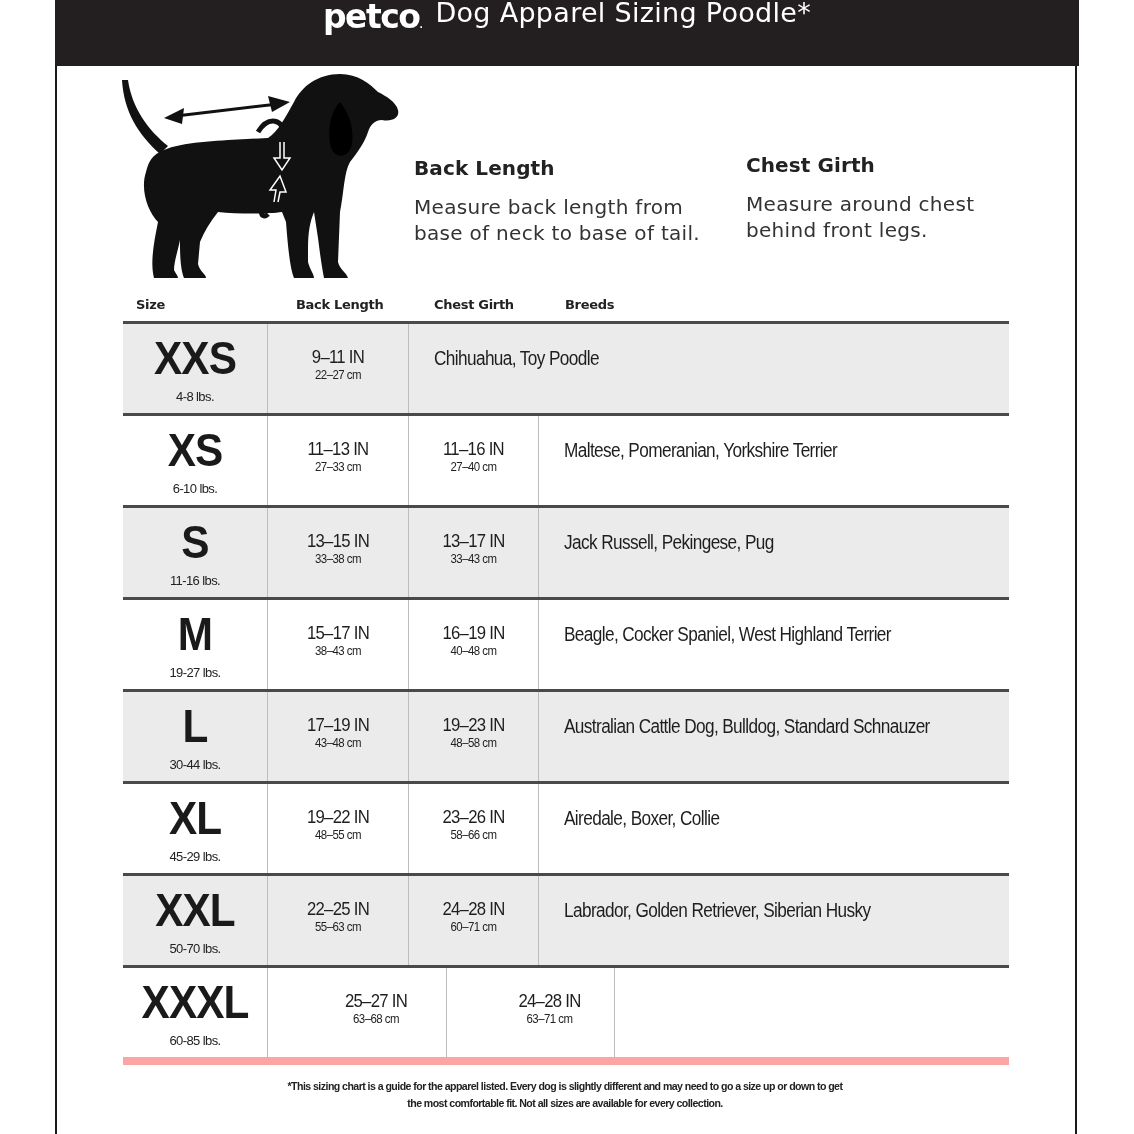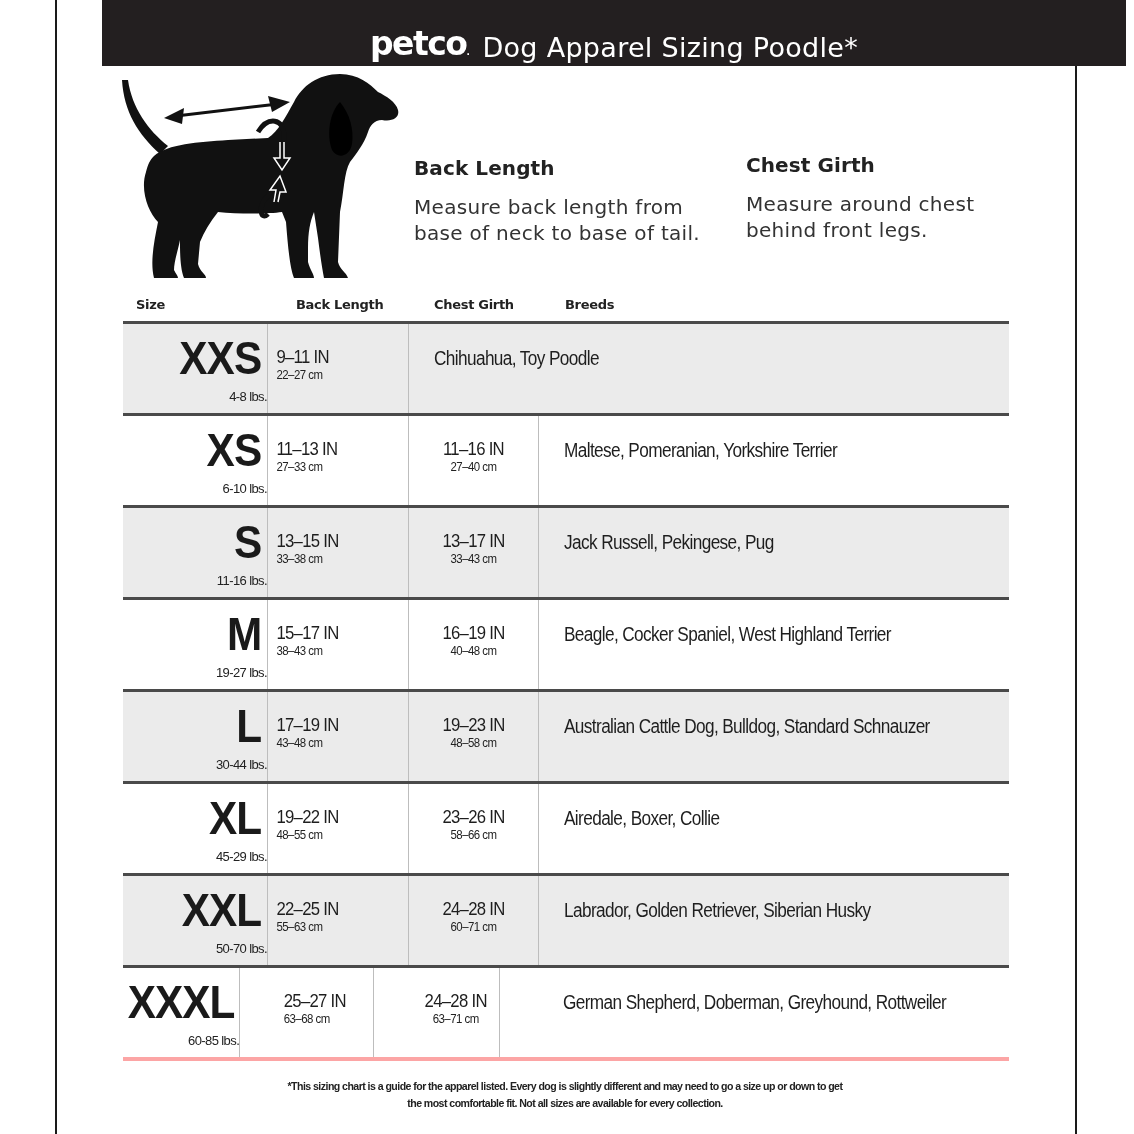--- a/index.html
+++ b/index.html
@@ -7,21 +7,21 @@
     width: 1134px; height: 1134px; background: #ffffff; position: relative; overflow: hidden;
     font-family: "Liberation Sans", "DejaVu Sans", sans-serif; color: #1a1a1a;
   }
   .page {
     position: absolute; left: 55px; top: 0; width: 1022px; height: 1134px;
     border-left: 2px solid #1a1a1a; border-right: 2px solid #1a1a1a; box-sizing: border-box;
     background: #fff;
   }
   .header {
     position: absolute; left: 55px; top: 0; width: 1024px; height: 66px; background: #231f20;
-    display: flex; align-items: flex-end; justify-content: center; color: #fff; margin-left: 47px;
+    display: flex; align-items: flex-start; justify-content: center; color: #fff;
   }
   .brand {
     font-family: "DejaVu Sans", sans-serif; font-weight: bold; font-size: 33px; letter-spacing: -1.5px;
     margin-right: 14px; position: relative; top: -3px;
   }
   .brand-dot { font-size: 9px; vertical-align: baseline; }
   .header-title {
     font-family: "DejaVu Sans", sans-serif; font-size: 27px; letter-spacing: 0.3px; position: relative; top: -3px;
   }
   .dog {
@@ -37,24 +37,24 @@
     position: absolute; top: 297px; font-family: "DejaVu Sans", sans-serif; font-weight: bold;
     font-size: 13px; color: #222; letter-spacing: -0.3px; text-align: right;
   }
 
   .table { position: absolute; left: 123px; top: 321px; width: 886px; }
   .row {
     position: relative; height: 89px; border-top: 3px solid #4a4a4a; box-sizing: content-box;
     display: flex;
   }
   .row.shaded { background: #ebebeb; }
-  .row.last { border-bottom: 4px solid #fca5a5; gap: 38px; }
+  .row.last { border-bottom: 8px solid #fca5a5; gap: 38px; }
   .cell { position: relative; height: 89px; box-sizing: border-box; }
-  .c-size { width: 145px; border-right: 1px solid #bdbdbd; text-align: right; }
-  .c-back { width: 141px; border-right: 1px solid #bdbdbd; }
+  .c-size { width: 145px; border-right: 1px solid #bdbdbd; text-align: center; }
+  .c-back { width: 141px; border-right: 1px solid #bdbdbd; text-align: center; }
   .c-chest { width: 130px; border-right: 1px solid #bdbdbd; text-align: center; }
   .c-breeds { flex: 1; padding-left: 25px; }
   .size-code {
     display: block; font-family: "Liberation Sans", sans-serif; font-weight: bold; font-size: 46px;
     line-height: 46px; margin-top: 11px; transform: scaleX(0.92); letter-spacing: -1px; color: #1a1a1a;
   }
   .size-weight {
     display: block; font-family: "Liberation Sans Narrow", "Liberation Sans", sans-serif; font-size: 13px;
     margin-top: 8px; letter-spacing: -0.6px; color: #222;
   }
@@ -244,22 +244,19 @@
         <span class="size-weight">60-85 lbs.</span>
       </div>
     <div class="cell c-back">
         <span class="in-val">25–27 IN</span>
         <span class="cm-val">63–68 cm</span>
       </div>
     <div class="cell c-chest">
         <span class="in-val">24–28 IN</span>
         <span class="cm-val">63–71 cm</span>
       </div>
-    <div class="cell c-breeds">
-        <span class="breeds">German Shepherd, Doberman, Greyhound, Rottweiler</span>
-      </div>
   </div>
 </div>
 
 <div class="footnote">
   <span>*This sizing chart is a guide for the apparel listed. Every dog is slightly different and may need to go a size up or down to get</span><br>
   <span>the most comfortable fit. Not all sizes are available for every collection.</span>
 </div>
 
 </body></html>

